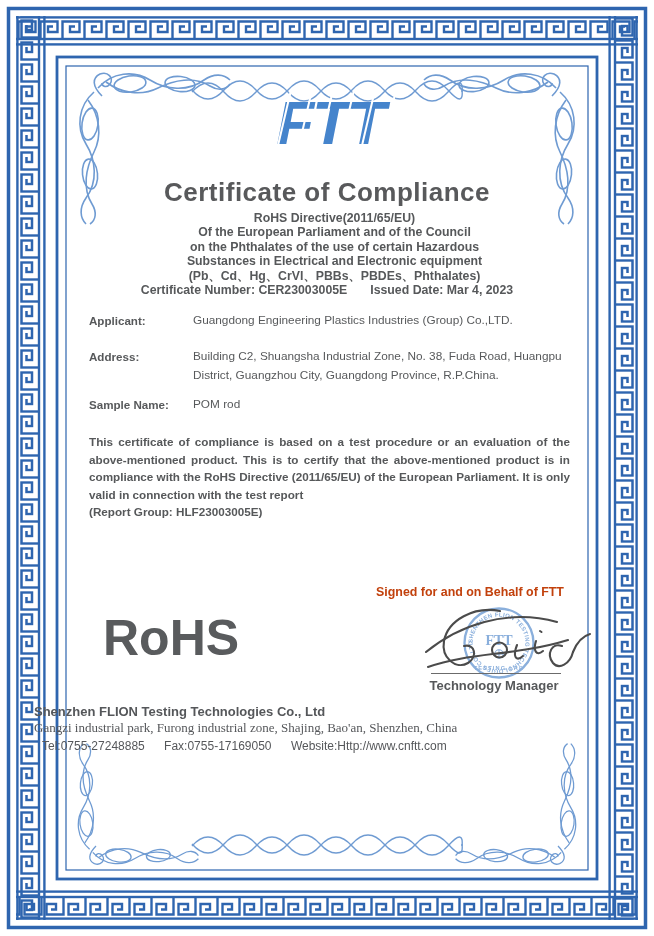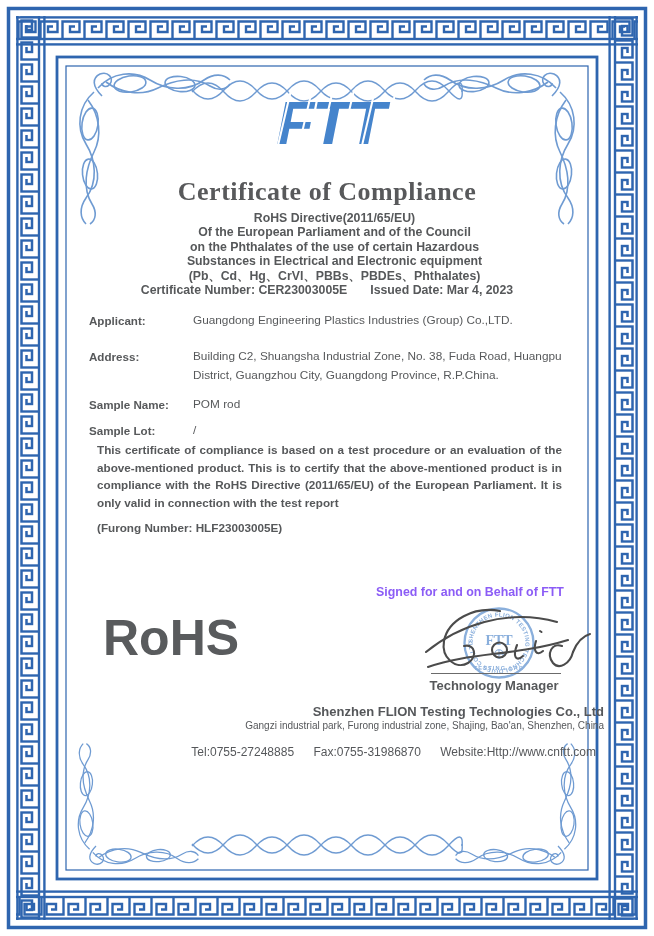--- a/index.html
+++ b/index.html
@@ -4,45 +4,45 @@
 <style>
   html,body{margin:0;padding:0;background:#e8e8e8;}
   .page{
     position:relative;width:654px;height:936px;background:#ffffff;
     font-family:"Liberation Sans",sans-serif;color:#57595b;overflow:hidden;margin:0 auto;
   }
   svg.bg{position:absolute;left:0;top:0;pointer-events:none;}
   svg.logo{position:absolute;left:240px;top:84px;}
   .title{
     position:absolute;left:0;right:0;top:177px;text-align:center;
-    font-size:26px;font-weight:bold;color:#58595b;letter-spacing:0.5px;font-family:Liberation Serif, serif;
+    font-size:26px;font-weight:bold;color:#58595b;letter-spacing:0.5px;
   }
   .directive{
     position:absolute;left:0;right:0;top:211px;text-align:center;
     font-size:12.3px;font-weight:bold;line-height:14.4px;color:#56585a;padding-left:15px;
   }
   .certline{
     position:absolute;left:0;right:0;top:283px;display:flex;justify-content:center;gap:23px;
     font-size:12.3px;font-weight:bold;color:#56585a;
   }
   .fields{position:absolute;left:89px;right:84px;top:311px;}
   .frow{display:flex;line-height:19px;}
   .frow.r1{margin-bottom:17px}.frow.r2{margin-bottom:10px}.frow.r3{margin-bottom:7px}
   .flabel{width:104px;flex:0 0 104px;font-weight:bold;font-size:11.6px;}
   .fvalue{flex:1;font-size:11.8px;}
   .statement{position:absolute;left:89px;right:84px;top:433px;font-size:11.7px;font-weight:bold;line-height:17.6px;color:#56585a;}
-  .statement p{margin:8px;text-align:justify;}
+  .statement p{margin:0;text-align:justify;}
   .statement p.report{text-align:left;}
-  .signedfor{position:absolute;left:348px;width:244px;top:585px;text-align:center;font-size:12.4px;font-weight:bold;color:#8b5cf6;}
+  .signedfor{position:absolute;left:348px;width:244px;top:585px;text-align:center;font-size:12.4px;font-weight:bold;color:#c2410c;}
   .sigline{position:absolute;left:431px;top:673px;width:130px;border-top:1.6px solid #6b6b6b;}
   .role{position:absolute;left:404px;width:180px;top:678px;text-align:center;font-size:13px;font-weight:bold;color:#56585a;}
   .rohs{position:absolute;left:103px;top:609px;font-size:50px;font-weight:bold;color:#595b5d;}
-  .footer{position:absolute;left:50px;right:50px;top:704px;text-align:right;color:#55575a;}
+  .footer{position:absolute;left:34px;right:50px;top:704px;text-align:left;color:#55575a;}
   .footer .company{font-size:13px;font-weight:bold;margin-bottom:1px;}
-  .footer .faddr{font-size:10px;margin-bottom:14px;}
+  .footer .faddr{font-size:13px;margin-bottom:3px;font-family:Liberation Serif, serif;}
   .footer .fcontact{font-size:12px;}
   .footer .fcontact span{margin:0 8px;}
 </style>
 </head>
 <body>
 
 <div class="page">
 
   <svg class="bg" width="654" height="936" viewBox="0 0 654 936">
     <defs>
@@ -165,40 +165,36 @@
       <div class="fvalue">Guangdong Engineering Plastics Industries (Group) Co.,LTD.</div>
     </div>
     <div class="frow r2">
       <div class="flabel">Address:</div>
       <div class="fvalue">Building C2, Shuangsha Industrial Zone, No. 38, Fuda Road, Huangpu District, Guangzhou City, Guangdong Province, R.P.China.</div>
     </div>
     <div class="frow r3">
       <div class="flabel">Sample Name:</div>
       <div class="fvalue">POM rod</div>
     </div>
-    <div class="frow">
-      <div class="flabel">Sample Lot:</div>
-      <div class="fvalue">/</div>
-    </div>
   </div>
 
   <div class="statement">
     <p>This certificate of compliance is based on a test procedure or an evaluation of the above-mentioned product. This is to certify that the above-mentioned product is in compliance with the RoHS Directive (2011/65/EU) of the European Parliament. It is only valid in connection with the test report</p>
-    <p class="report">(Furong Number: HLF23003005E)</p>
+    <p class="report">(Report Group: HLF23003005E)</p>
   </div>
 
   <div class="signedfor">Signed for and on Behalf of FTT</div>
   <div class="sigline"></div>
   <div class="role">Technology Manager</div>
 
   <div class="rohs">RoHS</div>
 
   <div class="footer">
     <div class="company">Shenzhen FLION Testing Technologies Co., Ltd</div>
     <div class="faddr">Gangzi industrial park, Furong industrial zone, Shajing, Bao'an, Shenzhen, China</div>
     <div class="fcontact">
       <span>Tel:0755-27248885</span>
-      <span>Fax:0755-31986870</span>
+      <span>Fax:0755-17169050</span>
       <span>Website:Http://www.cnftt.com</span>
     </div>
   </div>
 
 </div>
 
 </body></html>

